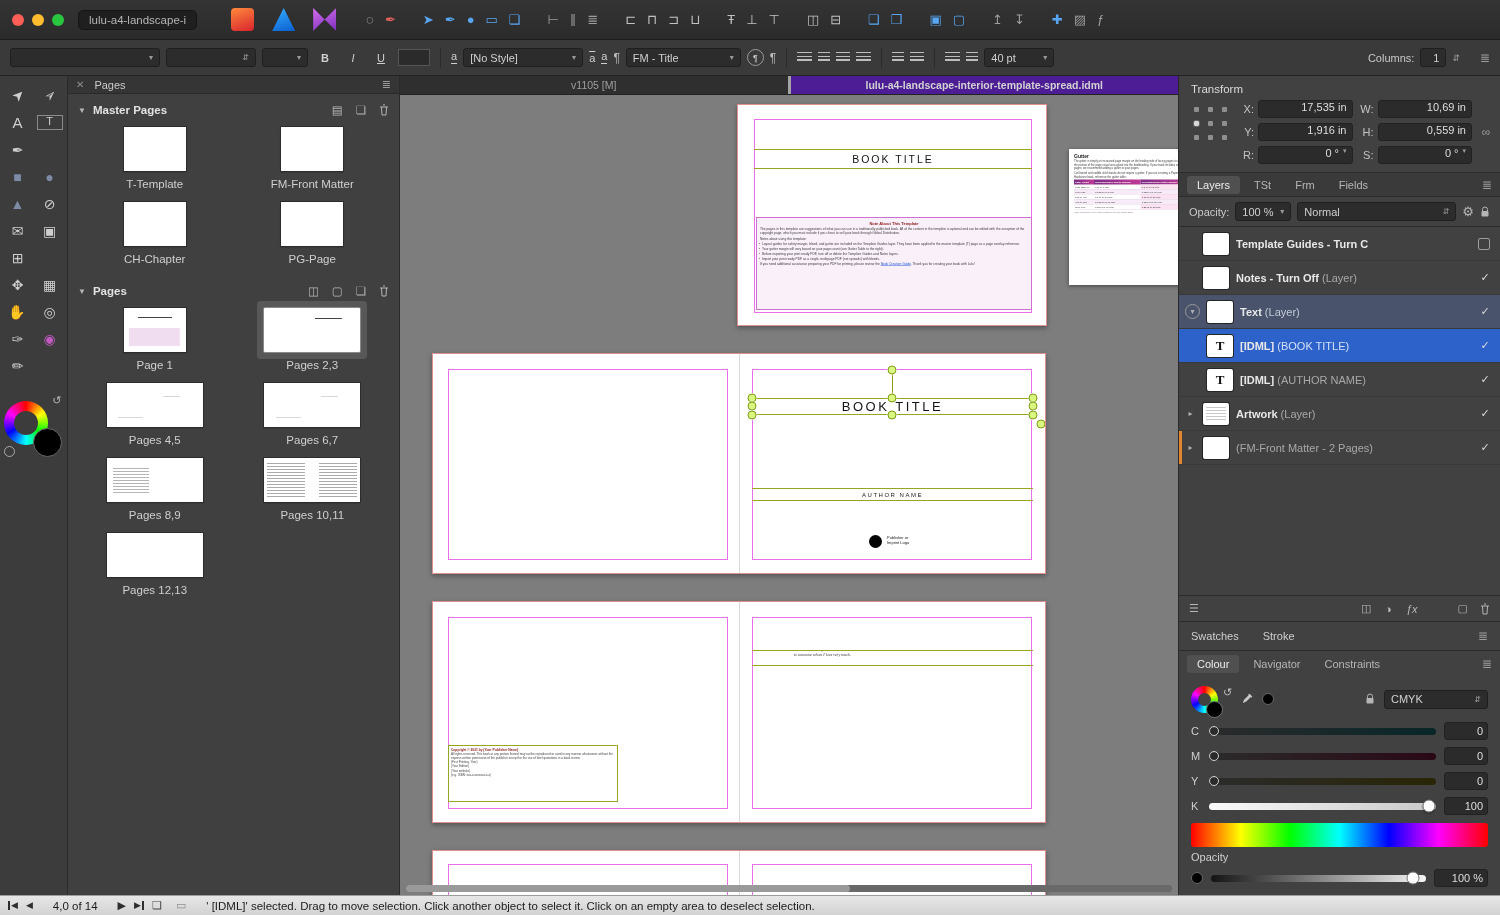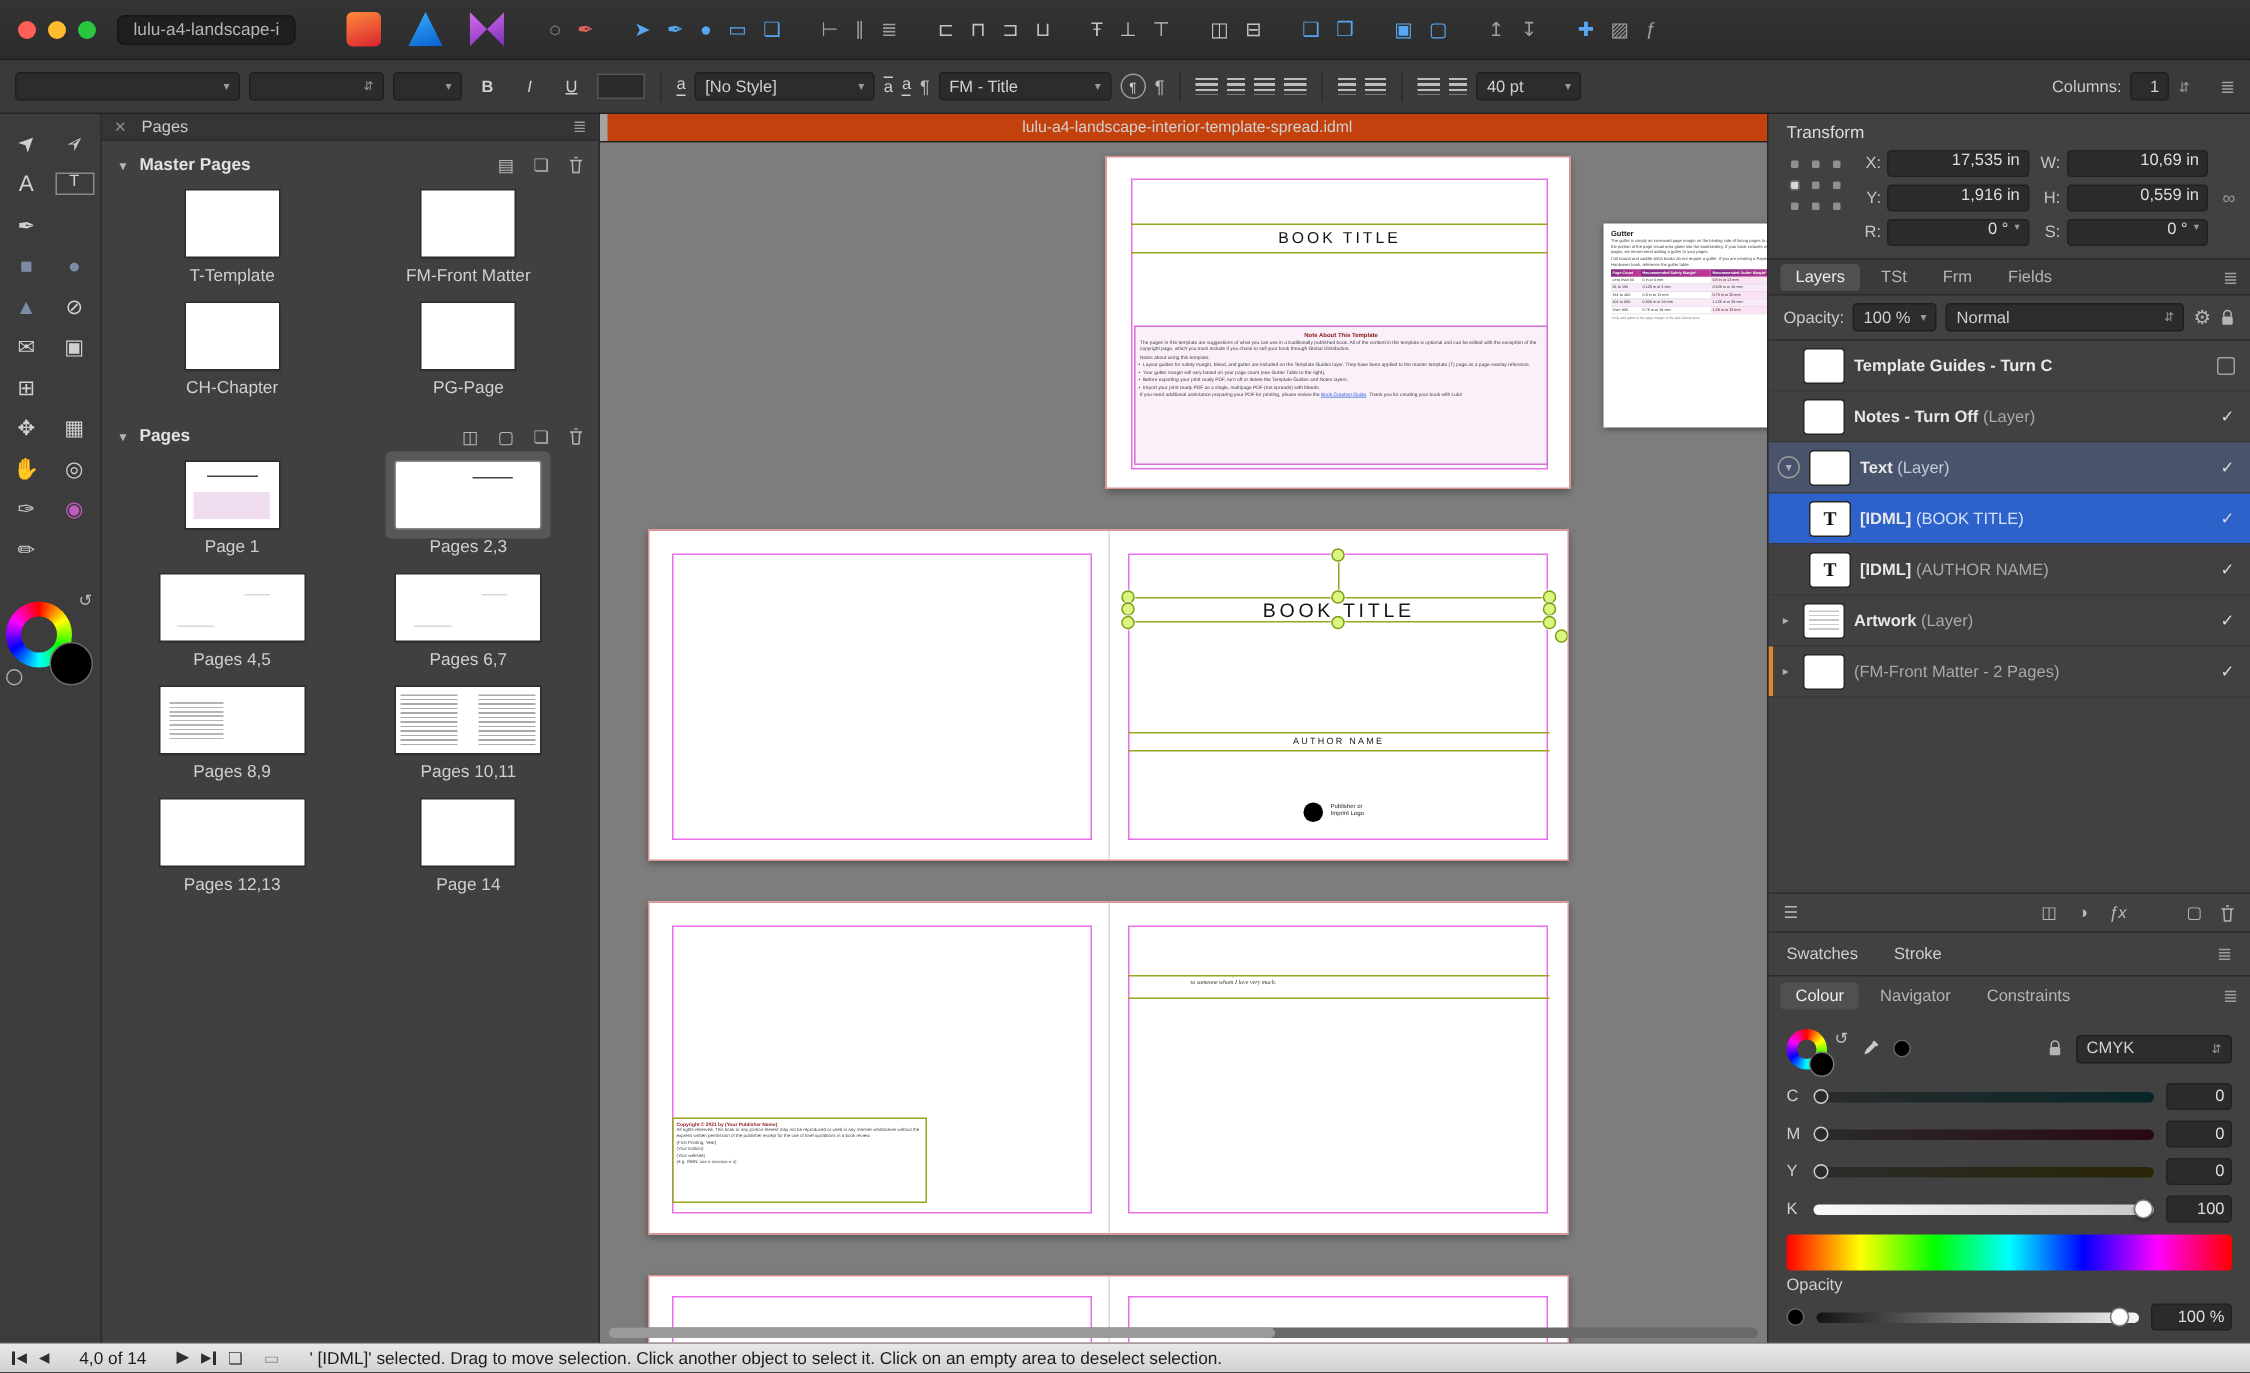--- a/index.html
+++ b/index.html
@@ -71,21 +71,21 @@
   .plabel{color:#cfcfcf;font-size:11.5px;}
   .t-p1 .thumb{background-image:linear-gradient(#444,#444),linear-gradient(#f0def0,#f0def0);background-size:55% 1px,82% 42%;background-position:50% 22%,50% 78%;}
   .t-spread-title .thumb{background-image:linear-gradient(#444,#444);background-size:28% 1px;background-position:74% 24%;}
   .t-faint .thumb{background-image:linear-gradient(#d8d8d8,#d8d8d8),linear-gradient(#d8d8d8,#d8d8d8);background-size:26% 1px,18% 1px;background-position:16% 78%,72% 30%;}
   .t-lines-left .thumb{background-image:repeating-linear-gradient(to bottom,#b5b5b5 0 1px,transparent 1px 3px);background-size:38% 58%;background-position:10% 55%;}
   .t-dense .thumb{background-image:repeating-linear-gradient(to bottom,#aaa 0 1px,transparent 1px 3px),repeating-linear-gradient(to bottom,#aaa 0 1px,transparent 1px 3px);background-size:40% 78%,40% 78%;background-position:5% 50%,95% 50%;}
   
   .canvas{flex:1;min-width:0;display:flex;flex-direction:column;}
   .doctabs{height:18px;background:#2f2f2f;border-bottom:1px solid #222;display:flex;}
   .dtab{flex:1;display:flex;align-items:center;justify-content:center;color:#9f9f9f;font-size:10.5px;white-space:nowrap;overflow:hidden;}
-  .dtab.active{background:#c2410c;color:#d2d2d2;border-left:5px solid #a3a3a3;}
+  .dtab.active{background:#4c1d95;color:#d2d2d2;border-left:3px solid #a3a3a3;font-weight:bold;}
   .artboard{position:relative;flex:1;background:#7d7d7d;overflow:hidden;}
   .spread{position:absolute;background:#fff;border:1px solid #df9090;box-shadow:0 2px 5px rgba(0,0,0,.35);box-sizing:border-box;overflow:hidden;}
   .pgdiv{position:absolute;top:0;bottom:0;left:50%;width:1px;background:#d9d9d9;}
   .margins{position:absolute;border:1px solid #ea6dea;box-sizing:border-box;}
   .tframe{position:absolute;border-top:1px solid #97a51f;border-bottom:1px solid #97a51f;display:flex;align-items:center;justify-content:center;box-sizing:border-box;}
   .tframe.selbox{border:1px solid #97a51f;}
   .booktitle{font-size:13px;letter-spacing:2.5px;color:#141414;}
   .booktitle.small{font-size:10.5px;letter-spacing:2px;}
   .authorname{font-size:6px;letter-spacing:1.5px;color:#222;}
   .handle{position:absolute;width:7px;height:7px;border-radius:50%;background:#d9f77e;border:1px solid #7f9d17;transform:translate(-50%,-50%);box-shadow:0 0 0 1px rgba(255,255,255,.45);}
@@ -399,29 +399,26 @@
           <div class="plabel">Pages 8,9</div>
         </div>
           <div class="pagethumb wide t-dense">
           <div class="thumb"></div>
           <div class="plabel">Pages 10,11</div>
         </div>
           <div class="pagethumb wide t-blank">
           <div class="thumb"></div>
           <div class="plabel">Pages 12,13</div>
         </div>
-          <div class="pagethumb t-blank">
-          <div class="thumb"></div>
-          <div class="plabel">Page 14</div>
-        </div>
         </div>
     </div>
 
     <div class="canvas">
       <div class="doctabs">
+        <div class="dtab">v1105  [M]</div>
         <div class="dtab active">lulu-a4-landscape-interior-template-spread.idml</div>
       </div>
       <div class="artboard">
 
         <div class="spread" style="left:337px;top:9px;width:310px;height:222px;">
           <div class="margins" style="left:16px;top:14px;width:278px;height:194px;"></div>
           <div class="tframe" style="left:16px;top:44px;width:278px;height:20px;">
             <span class="booktitle small">BOOK TITLE</span>
           </div>
           <div class="microwrap notebox" style="left:18px;top:112px;width:276px;height:93px;">

